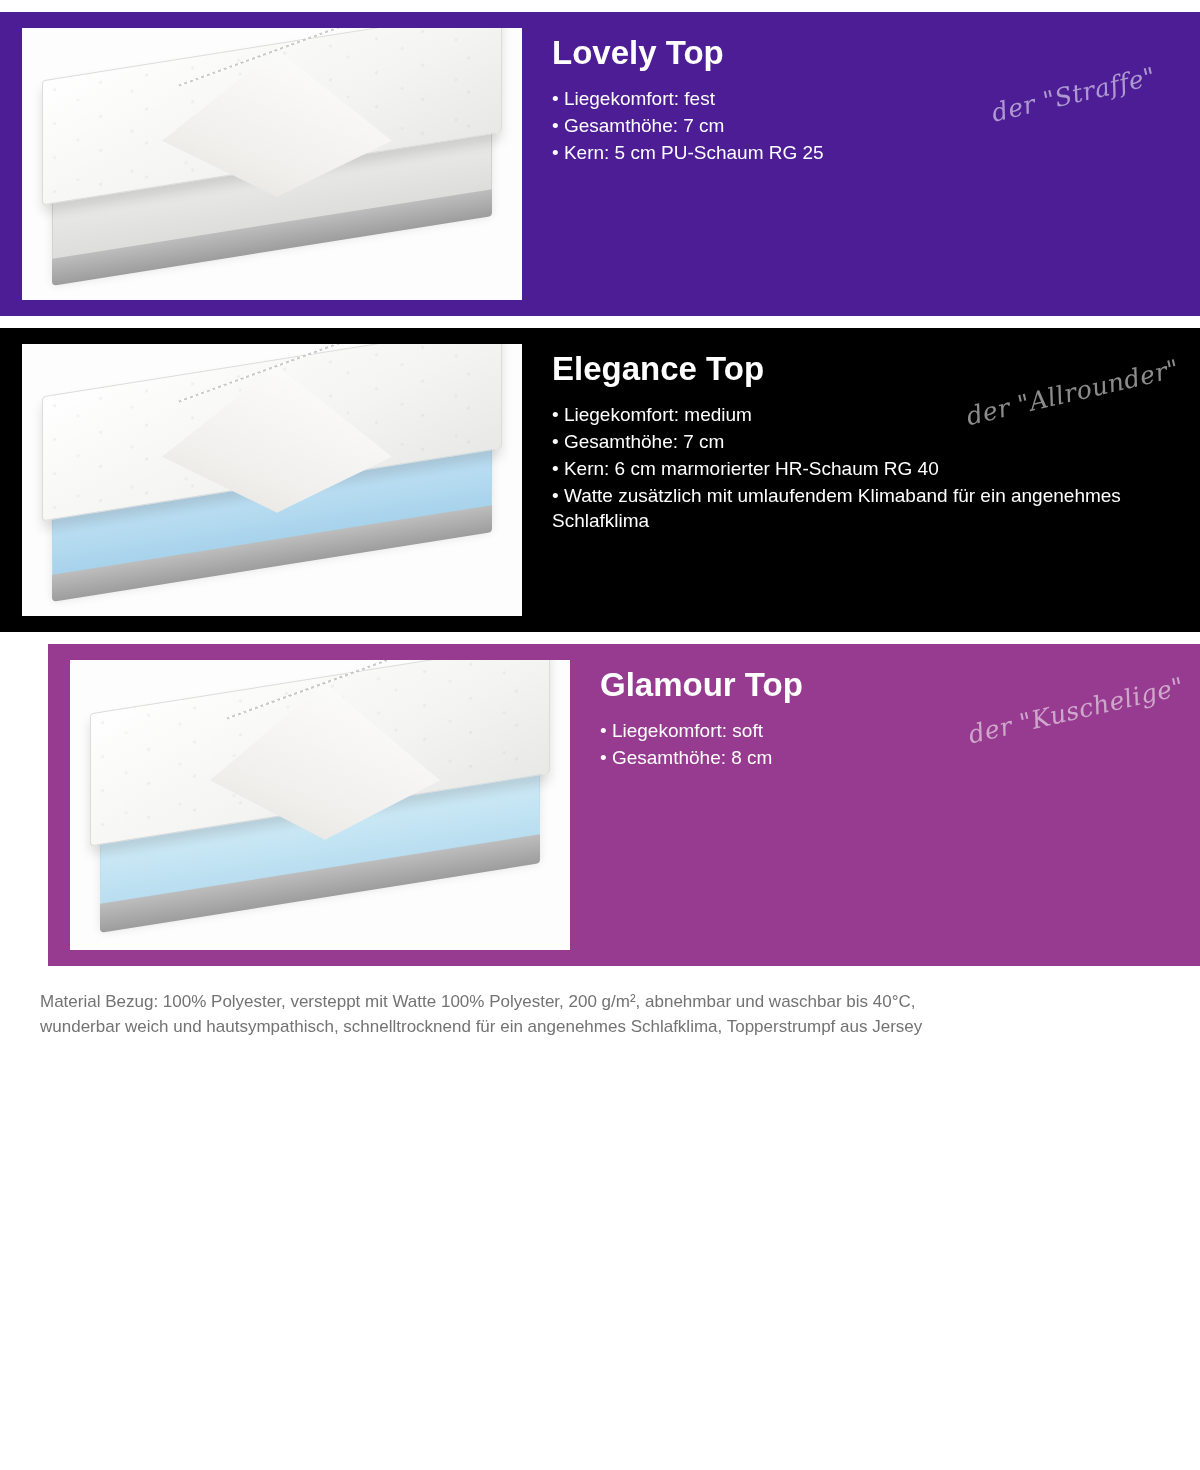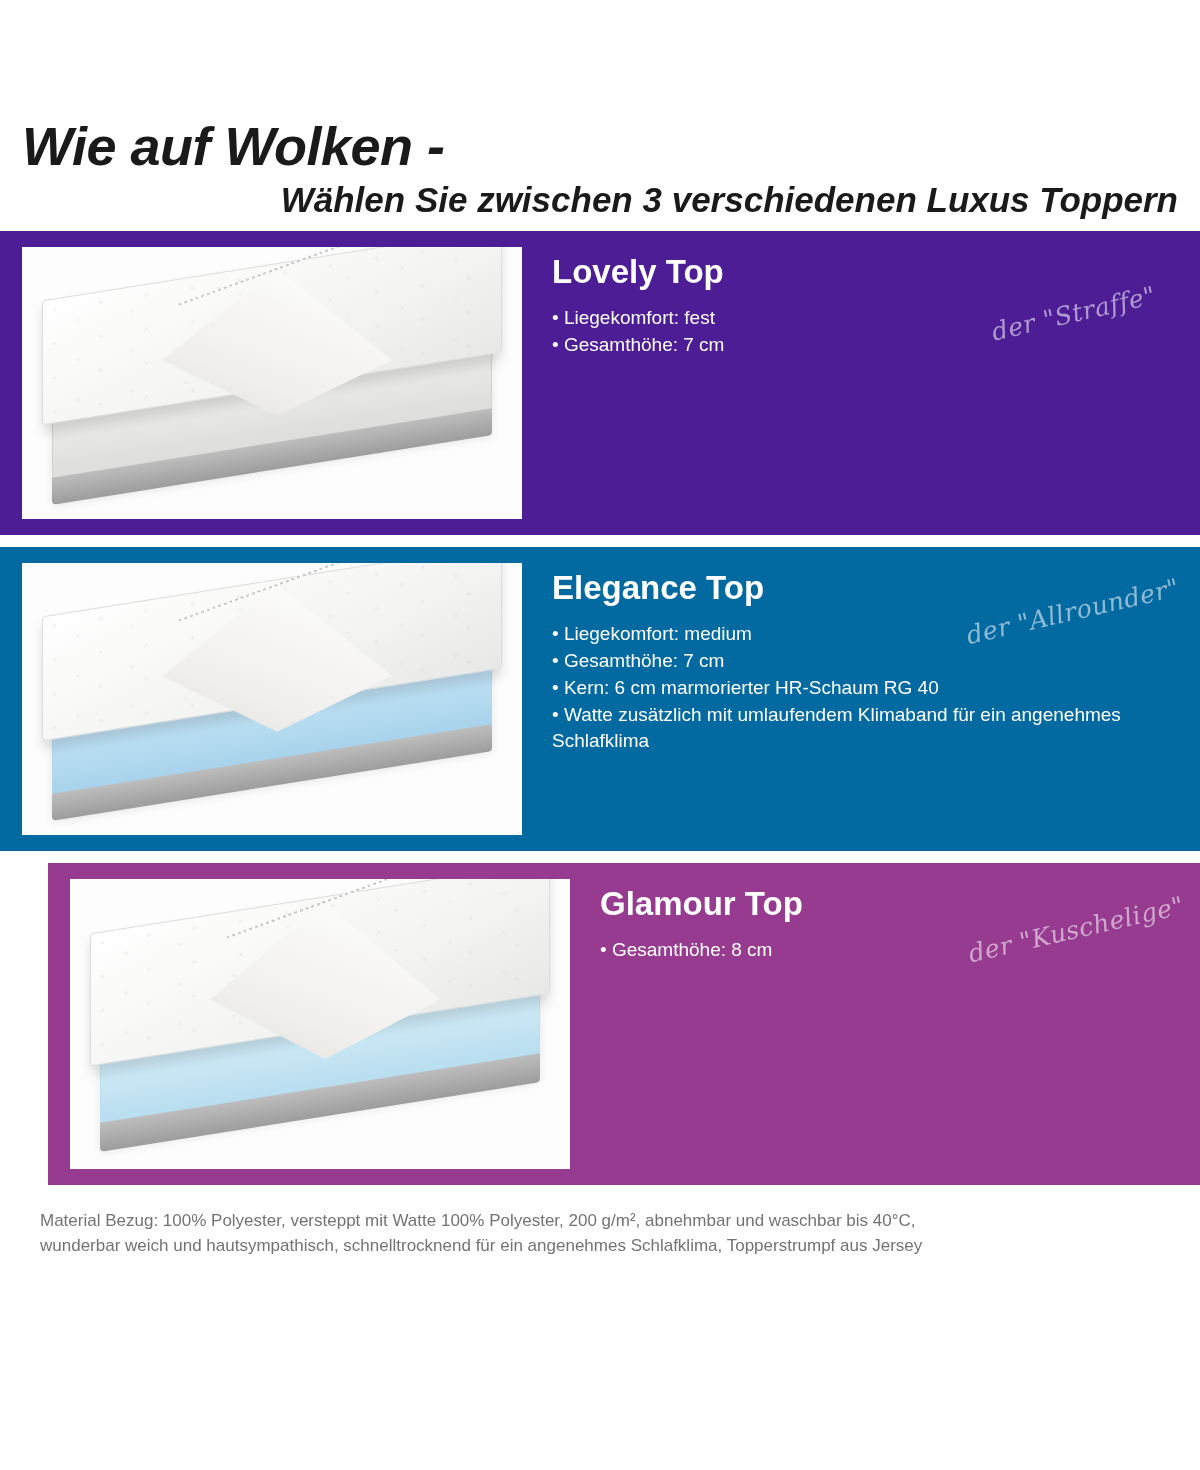--- a/index.html
+++ b/index.html
@@ -89,21 +89,21 @@
     font-style: italic;
     font-family: "DejaVu Serif", serif;
     color: rgba(255,255,255,0.55);
     transform: rotate(-13deg);
     white-space: nowrap;
     letter-spacing: 0.5px;
   }
 
   
   .block-lovely { background: #4c1d95; }
-  .block-elegance { background: #0369a1; }
+  .block-elegance { background: #000000; }
   .block-glamour { background: #963b8f; margin-left: 48px; }
 
   .block-lovely .photo { width: 500px; height: 272px; }
   .block-elegance .photo { width: 500px; height: 272px; }
   .block-glamour .photo { width: 500px; height: 290px; }
 
   .block-lovely .nickname { right: 42px; top: 68px; }
   .block-elegance .nickname { right: 18px; top: 50px; }
   .block-glamour .nickname { right: 14px; top: 52px; }
 
@@ -194,42 +194,39 @@
     font-size: 17px;
     line-height: 1.45;
   }
   .footer p { margin: 0; }
 </style>
 </head>
 <body>
 
 <div class="page">
 
-  <div class="header">
-    <div class="headline-main">Wie auf Wolken -</div>
-    <div class="headline-sub">Wählen Sie zwischen 3 verschiedenen Luxus Toppern</div>
-  </div>
 
   <div class="product block-lovely">
     <div class="photo">
       <div class="topper">
         <div class="slab"></div>
         <div class="slab-edge"></div>
         <div class="cover">
           <div class="quilt"></div>
         </div>
         <div class="cover-fold"></div>
         <div class="zipper"></div>
       </div>
     </div>
     <div class="info">
       <div class="product-title">Lovely Top</div>
       <div class="bullets">
         <div class="bullet">• Liegekomfort: fest</div>
         <div class="bullet">• Gesamthöhe: 7 cm</div>
+        <div class="bullet">• Kern: 5 cm PU-Schaum RG 25</div>
       </div>
       <div class="nickname">der "Straffe"</div>
     </div>
   </div>
 
   <div class="product block-elegance">
     <div class="photo">
       <div class="topper">
         <div class="slab core-blue"></div>
         <div class="slab-edge"></div>
@@ -260,20 +257,21 @@
         <div class="cover">
           <div class="quilt"></div>
         </div>
         <div class="cover-fold"></div>
         <div class="zipper"></div>
       </div>
     </div>
     <div class="info">
       <div class="product-title">Glamour Top</div>
       <div class="bullets">
+        <div class="bullet">• Liegekomfort: soft</div>
         <div class="bullet">• Gesamthöhe: 8 cm</div>
       </div>
       <div class="nickname">der "Kuschelige"</div>
     </div>
   </div>
 
   <div class="footer">
     <p>Material Bezug: 100% Polyester, versteppt mit Watte 100% Polyester, 200 g/m², abnehmbar und waschbar bis 40°C,</p>
     <p>wunderbar weich und hautsympathisch, schnelltrocknend für ein angenehmes Schlafklima, Topperstrumpf aus Jersey</p>
   </div>

